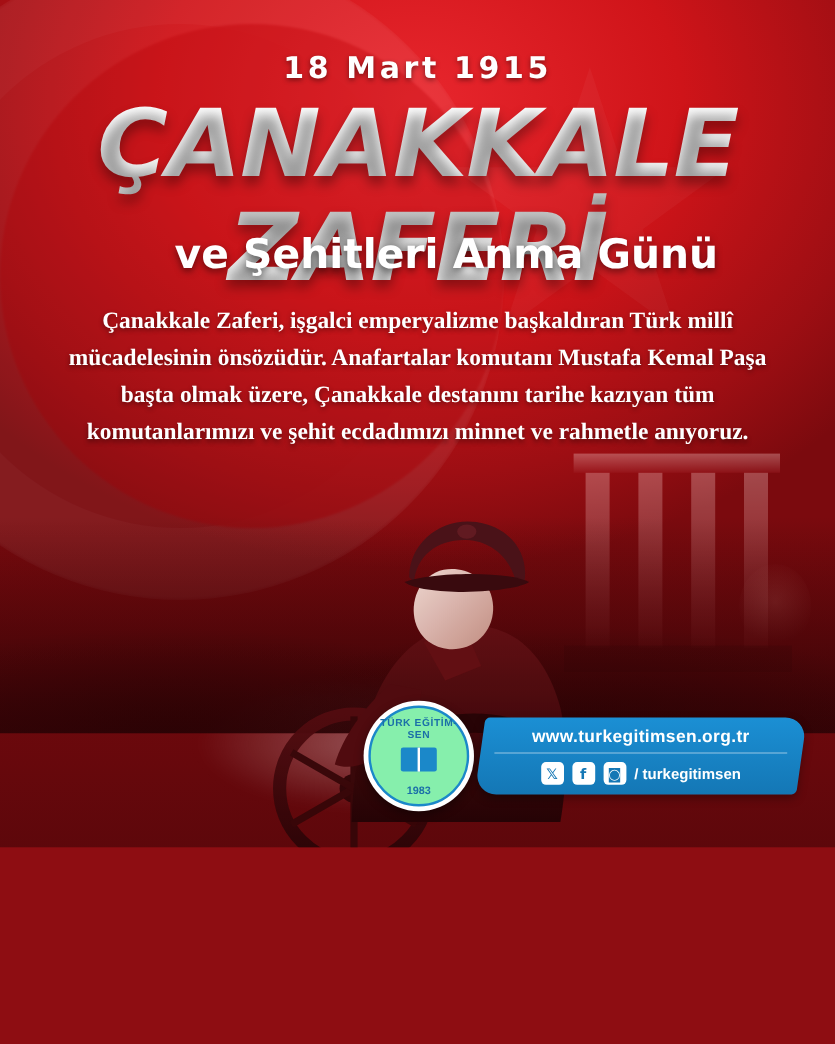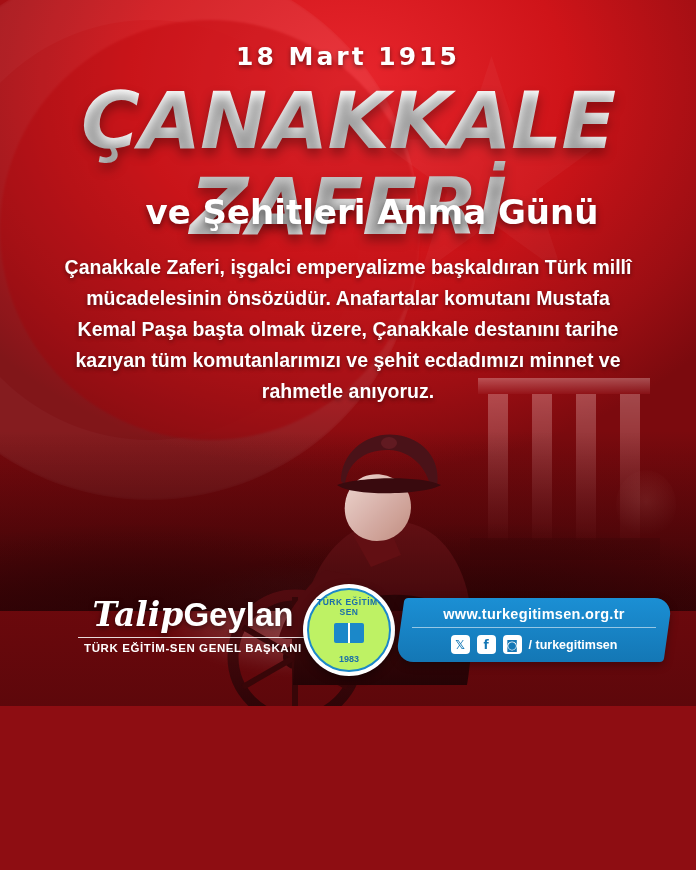--- a/index.html
+++ b/index.html
@@ -116,21 +116,21 @@
     position:absolute;top:192px;left:0;right:0;text-align:center;
     color:#ffffff;font-size:34px;font-weight:bold;
     font-family:"DejaVu Sans", sans-serif;
     text-shadow:0 3px 6px rgba(0,0,0,.5);
     padding-left:48px;
   }
   .body-text{
     position:absolute;top:252px;left:56px;right:56px;
     text-align:center;color:#ffffff;
     font-size:19.5px;line-height:31px;font-weight:bold;
-    font-family:Liberation Sans, sans-serif;
+    font-family:Liberation Serif, serif;
     text-shadow:0 2px 4px rgba(0,0,0,.45);
   }
   
   .footer{
     position:absolute;left:0;right:0;bottom:0;height:120px;
   }
   .signature{
     position:absolute;left:78px;bottom:52px;width:230px;text-align:center;
     color:#fff;
   }
@@ -147,21 +147,21 @@
   }
   .logo-badge{
     position:absolute;left:303px;bottom:30px;width:92px;height:92px;border-radius:50%;
     background:#ffffff;
     box-shadow:0 3px 8px rgba(0,0,0,.4);
     display:flex;align-items:center;justify-content:center;
   }
   .logo-inner{
     width:80px;height:80px;border-radius:50%;
     border:2px solid #1b88c9;
-    background:#bef264;
+    background:#86efac;
     position:relative;
     display:flex;align-items:center;justify-content:center;flex-direction:column;
   }
   .logo-ring-text{
     position:absolute;top:7px;left:0;right:0;text-align:center;
     font-size:8.5px;font-weight:bold;color:#1b6fa8;letter-spacing:.5px;
   }
   .logo-book{
     width:30px;height:20px;margin-top:6px;
     background:#1b88c9;border-radius:2px;
@@ -268,26 +268,20 @@
     <path d="M196 212 C226 206 258 212 286 226 L282 240 C256 228 224 222 198 228 Z" fill="#2d0305"></path>
   </svg>
 
   <div class="date">18 Mart 1915</div>
   <div class="headline">ÇANAKKALE ZAFERİ</div>
   <div class="subhead">ve Şehitleri Anma Günü</div>
   <div class="body-text">Çanakkale Zaferi, işgalci emperyalizme başkaldıran Türk millî mücadelesinin önsözüdür. Anafartalar komutanı Mustafa Kemal Paşa başta olmak üzere, Çanakkale destanını tarihe kazıyan tüm komutanlarımızı ve şehit ecdadımızı minnet ve rahmetle anıyoruz.</div>
 
   <div class="footer">
 
-    <div class="signature">
-      <div class="sig-name">
-        <span>Talip</span><span class="last">Geylan</span>
-      </div>
-      <div class="sig-title">TÜRK EĞİTİM-SEN GENEL BAŞKANI</div>
-    </div>
 
     <div class="logo-badge">
       <div class="logo-inner">
         <div class="logo-ring-text">TÜRK EĞİTİM-SEN</div>
         <div class="logo-book"></div>
         <div class="logo-year">1983</div>
       </div>
     </div>
 
     <div class="contact-bar">

